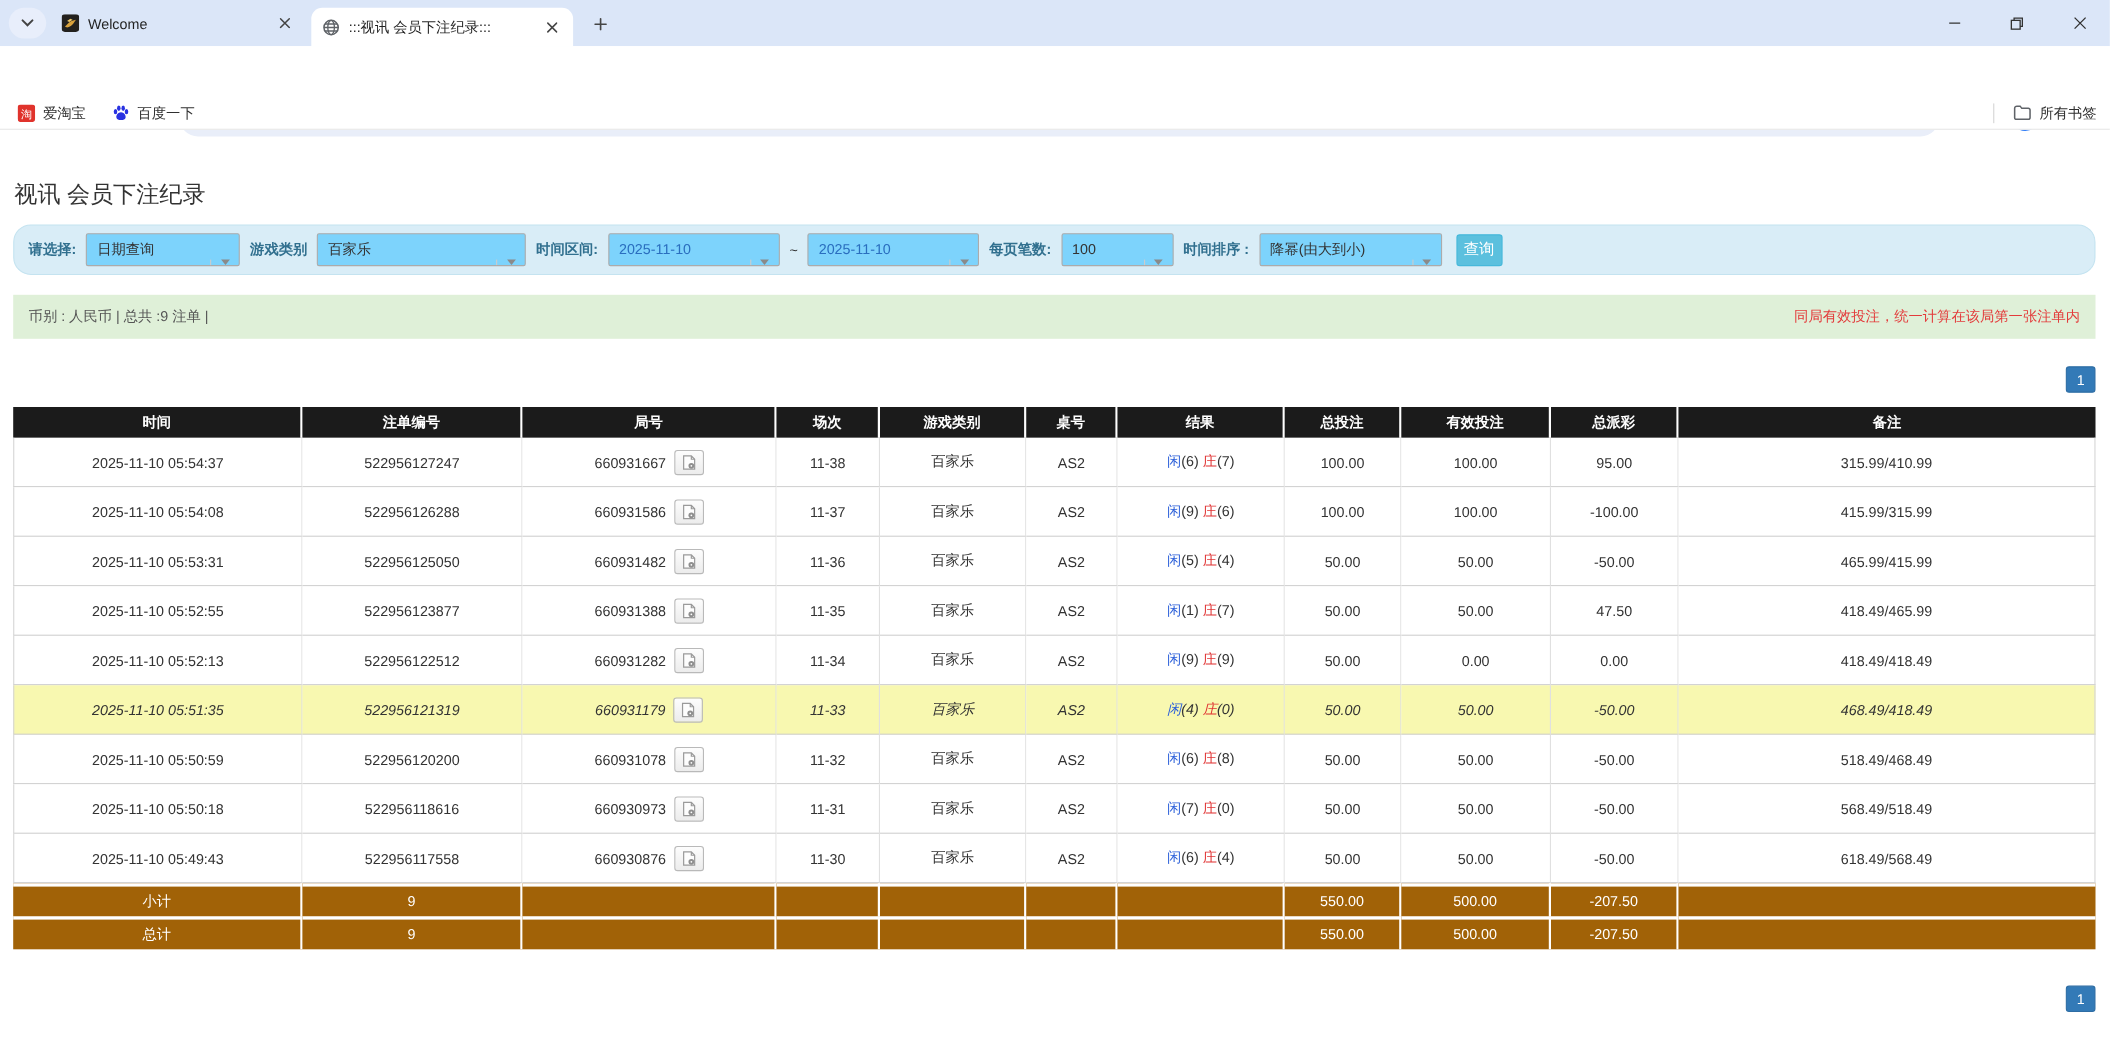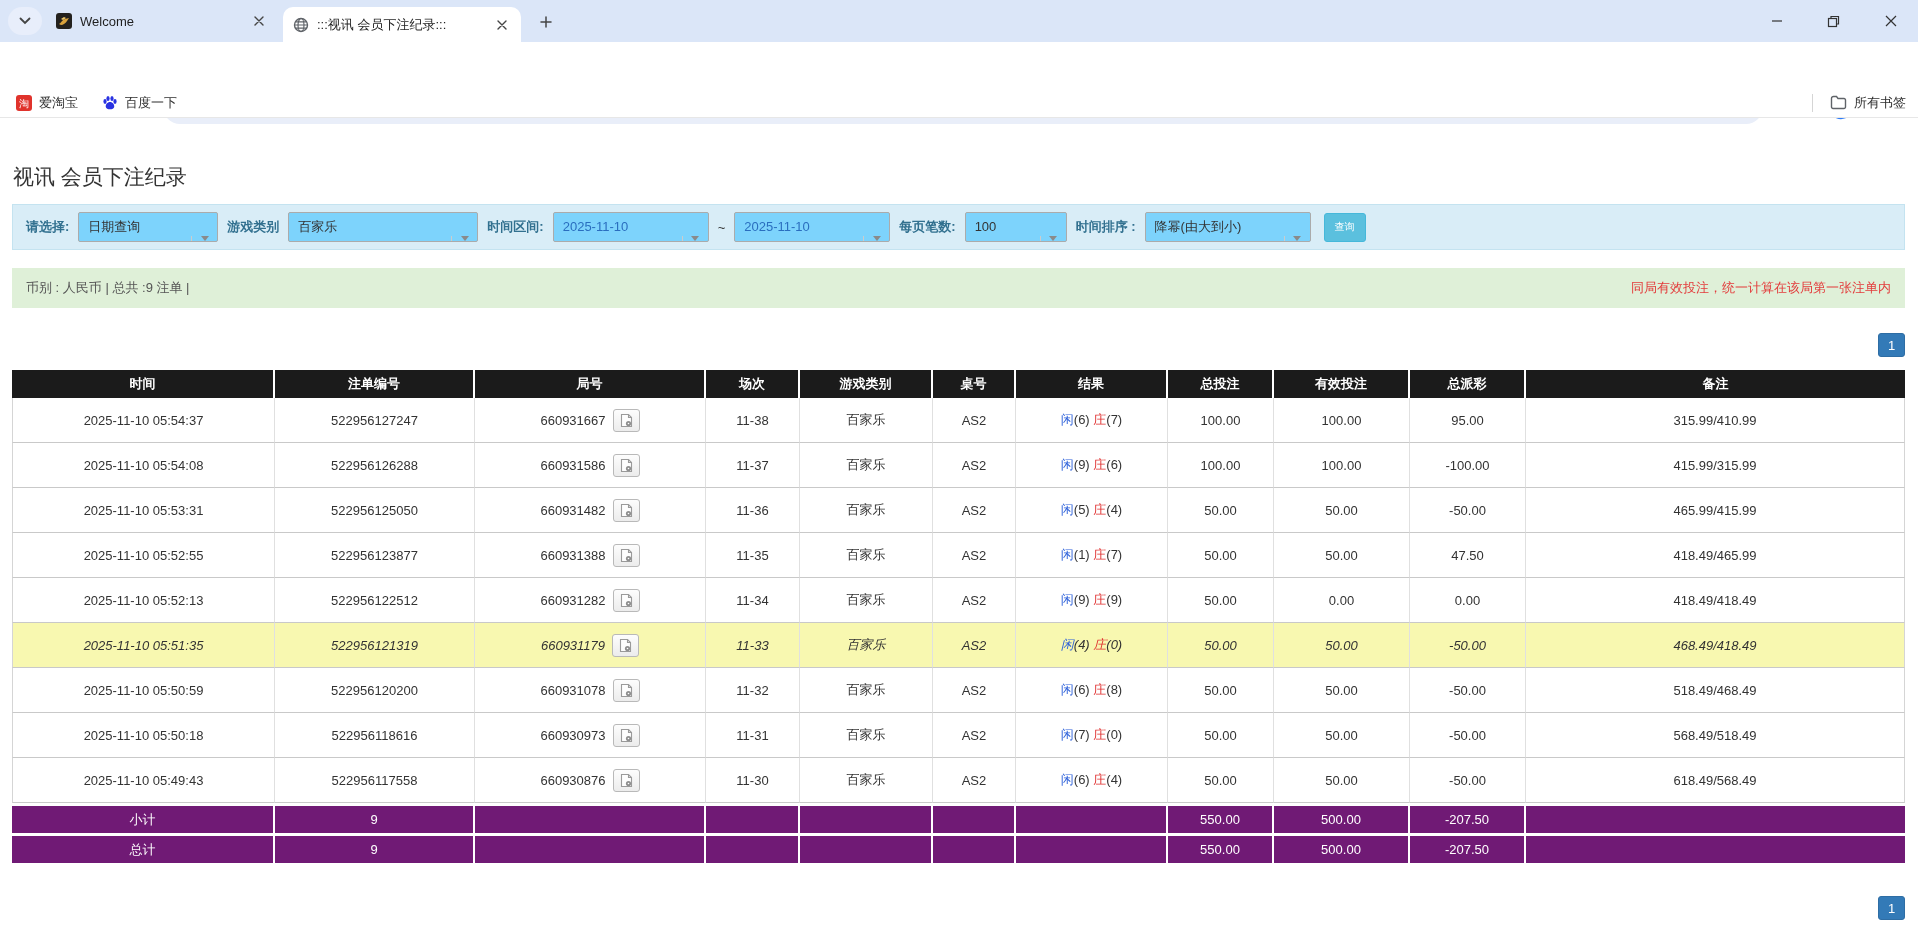--- a/index.html
+++ b/index.html
@@ -30,30 +30,30 @@
   #bookmarks { position:absolute; left:0; top:88px; width:1918px; height:30px; background:#fff;
     border-bottom:1px solid #e7e7e7; display:flex; align-items:center; font-size:13px; color:#2f2f2f; }
   .bm { display:flex; align-items:center; gap:7px; margin-left:16px; }
   .bm-right { position:absolute; right:12px; display:flex; align-items:center; gap:7px; }
   .bm-div { width:1px; height:18px; background:#d5d5d5; margin-right:10px; }
 
   
   #page-title { position:absolute; left:13px; top:163px; font-size:21px; color:#333; font-weight:400; }
 
   #filterbar { position:absolute; left:12px; top:204px; width:1893px; height:46px; background:#d9edf7;
-    border:1px solid #c4e3f0; border-radius:0; display:flex; align-items:center; padding:0 13px; gap:9px;
+    border:1px solid #c4e3f0; border-radius:16px; display:flex; align-items:center; padding:0 13px; gap:9px;
     font-size:13px; }
   .flabel { color:#31708f; font-weight:bold; white-space:nowrap; }
   .sel { display:flex; height:30px; background:#7dd3fc; border:1px solid #ababab; border-radius:2px; align-items:flex-end; }
   .sel-val { padding:0 9px; line-height:28px; color:#333; white-space:nowrap; flex:1; }
   .sel-val.datev { color:#2a6ebf; }
   .sel-arrow { width:26px; border-left:1px solid #ccc; display:flex; align-items:center; justify-content:center; }
   .tri { width:0; height:0; border-left:4px solid transparent; border-right:4px solid transparent; border-top:5px solid #8a8a8a; }
   #search-btn { width:42px; height:29px; background:#5bc0de; border:1px solid #46b8da; border-radius:3px;
-    color:#fff; font-size:10px; display:flex; align-items:center; justify-content:center; margin-left:4px; }
+    color:#fff; font-size:14px; display:flex; align-items:center; justify-content:center; margin-left:4px; }
 
   #summarybar { position:absolute; left:12px; top:268px; width:1893px; height:40px; background:#dff0d8;
     display:flex; align-items:center; justify-content:space-between; padding:16px 14px; font-size:13px; }
   #summary-left { color:#555; }
   #summary-right { color:#e33b3b; }
 
   .pgbtn { position:absolute; left:1878px; width:27px; height:24px; background:#337ab7; border:1px solid #2e6da4;
     border-radius:3px; color:#fff; font-size:13px; display:flex; align-items:center; justify-content:center; }
   #pg-top { top:333px; }
   #pg-bottom { top:896px; }
@@ -62,21 +62,21 @@
   #bet-table { position:absolute; left:12px; top:370px; width:1893px; border-collapse:separate; border-spacing:0;
     table-layout:fixed; font-size:13px; }
   #bet-table thead th { background:#1b1b1b; color:#fff; font-weight:bold; height:28px; text-align:center;
     border-right:2px solid #fff; }
   #bet-table thead th:last-child { border-right:none; }
   #bet-table tbody td { background:#fff; height:45px; text-align:center; color:#333;
     border-bottom:1px solid #c9c9c9; border-right:1px solid #e0e0e0; }
   #bet-table tbody td:first-child { border-left:1px solid #d5d5d5; }
   #bet-table tbody td:last-child  { border-right:1px solid #d5d5d5; }
   #bet-table tbody tr.hl td { background:#f8f8b0;font-style:italic; }
-  #bet-table tfoot td { background:#701a75; color:#fff; height:30px; text-align:center;
+  #bet-table tfoot td { background:#a16207; color:#fff; height:30px; text-align:center;
     border-top:3px solid #fff; border-right:2px solid #fff; }
   #bet-table tfoot td:last-child { border-right:none; }
   .blue { color:#337ab7; }
   .neg { color:#ee3232; }
   .res-p { color:#2b5fd9; }
   .res-b { color:#e03232; }
   .round-cell { display:flex; align-items:center; justify-content:center; gap:7px; }
   .round-btn { width:27px; height:23px; background:linear-gradient(#fdfdfd,#ececec); border:1px solid #b9b9b9;
     border-radius:3px; display:inline-flex; align-items:center; justify-content:center; }
 

